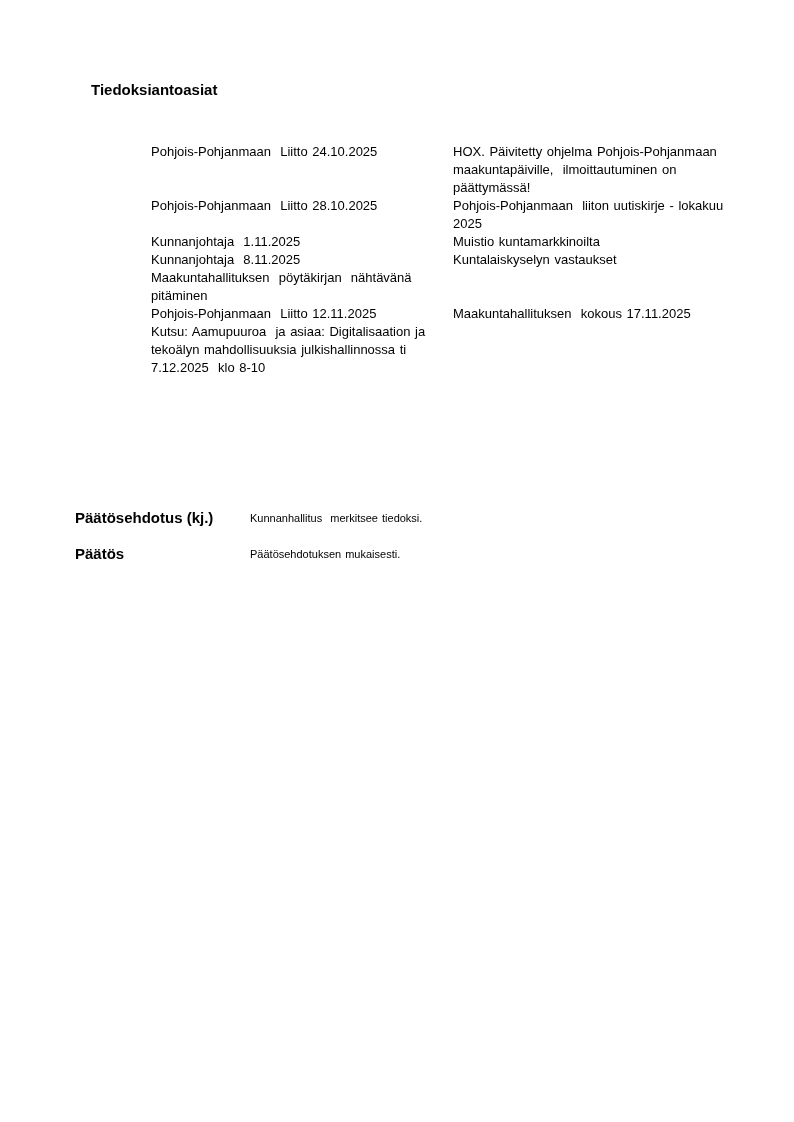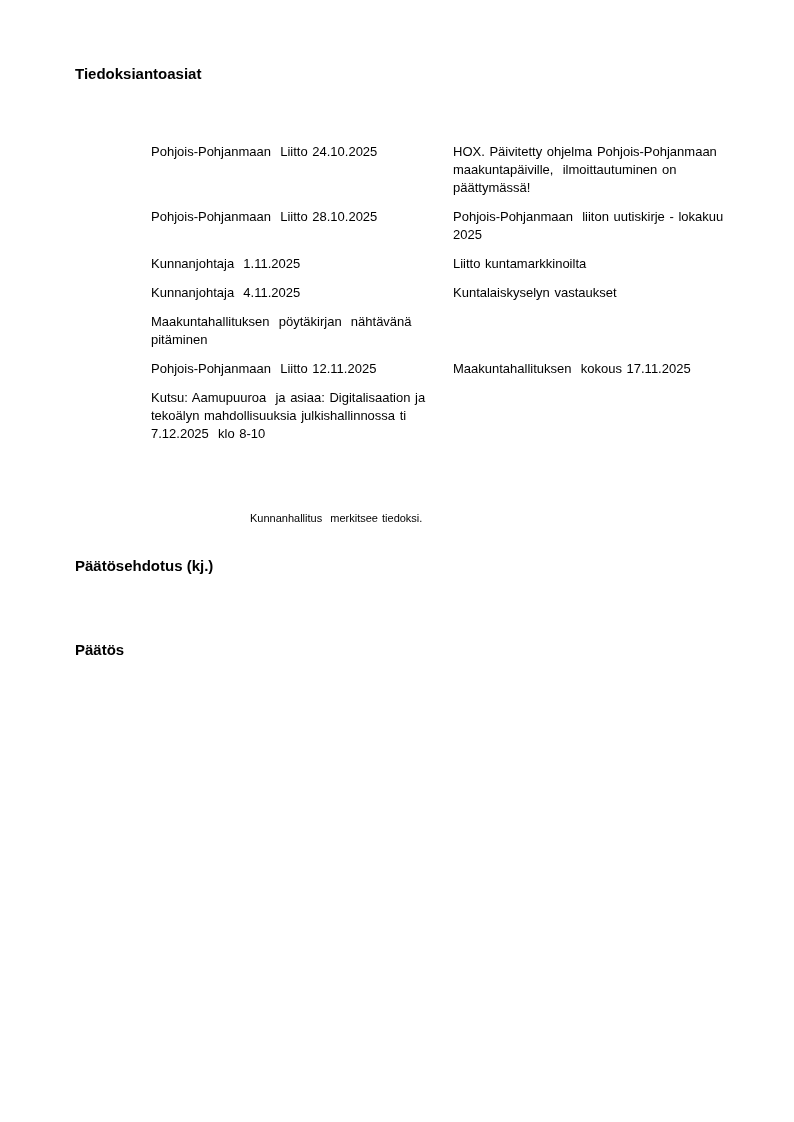--- a/index.html
+++ b/index.html
@@ -13,21 +13,21 @@
     height: 1122px;
     background: #ffffff;
     color: #000000;
     font-family: "Liberation Sans", "DejaVu Sans", sans-serif;
     overflow: hidden;
   }
   .doc-title {
     position: absolute;
     left: 75px;
     top: 65px;
-    margin: 0;
+    margin: 16px;
     font-size: 15px;
     line-height: 18px;
     font-weight: bold;
     white-space: pre-wrap;
   }
   .doc-heading {
     position: absolute;
     left: 75px;
     top: 104px;
     font-size: 15px;
@@ -35,21 +35,20 @@
     white-space: pre-wrap;
     word-spacing: 1px;
   }
   .items {
     position: absolute;
     left: 151px;
     top: 143px;
     width: 582px;
     display: flex;
     flex-direction: column;
-    gap: 11px;
   }
   .item-row {
     display: flex;
     align-items: flex-start;
   }
   .item-source {
     width: 302px;
     flex-shrink: 0;
     font-size: 13px;
     line-height: 18px;
@@ -76,21 +75,20 @@
     display: flex;
     align-items: flex-start;
   }
   .decision-label {
     width: 175px;
     flex-shrink: 0;
     font-size: 15px;
     line-height: 18px;
     font-weight: bold;
     white-space: pre-wrap;
-    margin-top: 48px;
   }
   .decision-text {
     font-size: 11px;
     line-height: 18px;
     white-space: pre-wrap;
     word-spacing: 1px;
   }
 </style>
 </head>
 <body>
@@ -110,25 +108,25 @@
     </div>
 
     <div class="item-row">
       <div class="item-source">Pohjois-Pohjanmaan  Liitto 28.10.2025</div>
       <div class="item-desc">Pohjois-Pohjanmaan  liiton uutiskirje - lokakuu
 2025</div>
     </div>
 
     <div class="item-row">
       <div class="item-source">Kunnanjohtaja  1.11.2025</div>
-      <div class="item-desc">Liitto kuntamarkkinoilta</div>
+      <div class="item-desc">Muistio kuntamarkkinoilta</div>
     </div>
 
     <div class="item-row">
-      <div class="item-source">Kunnanjohtaja  4.11.2025</div>
+      <div class="item-source">Kunnanjohtaja  8.11.2025</div>
       <div class="item-desc">Kuntalaiskyselyn vastaukset</div>
     </div>
 
     <div class="item-row">
       <div class="item-desc">Maakuntahallituksen  pöytäkirjan  nähtävänä
 pitäminen</div>
     </div>
 
     <div class="item-row">
       <div class="item-source">Pohjois-Pohjanmaan  Liitto 12.11.2025</div>
@@ -145,17 +143,18 @@
 
   <div class="decision">
 
     <div class="decision-row">
       <div class="decision-label">Päätösehdotus (kj.)</div>
       <div class="decision-text">Kunnanhallitus  merkitsee tiedoksi.</div>
     </div>
 
     <div class="decision-row">
       <div class="decision-label">Päätös</div>
+      <div class="decision-text">Päätösehdotuksen mukaisesti.</div>
     </div>
 
   </div>
 
 </div>
 
 </body></html>

